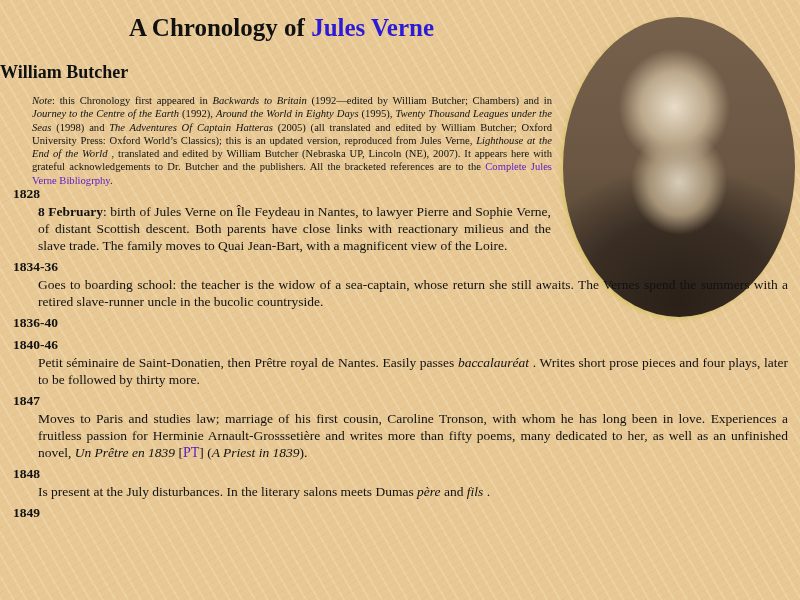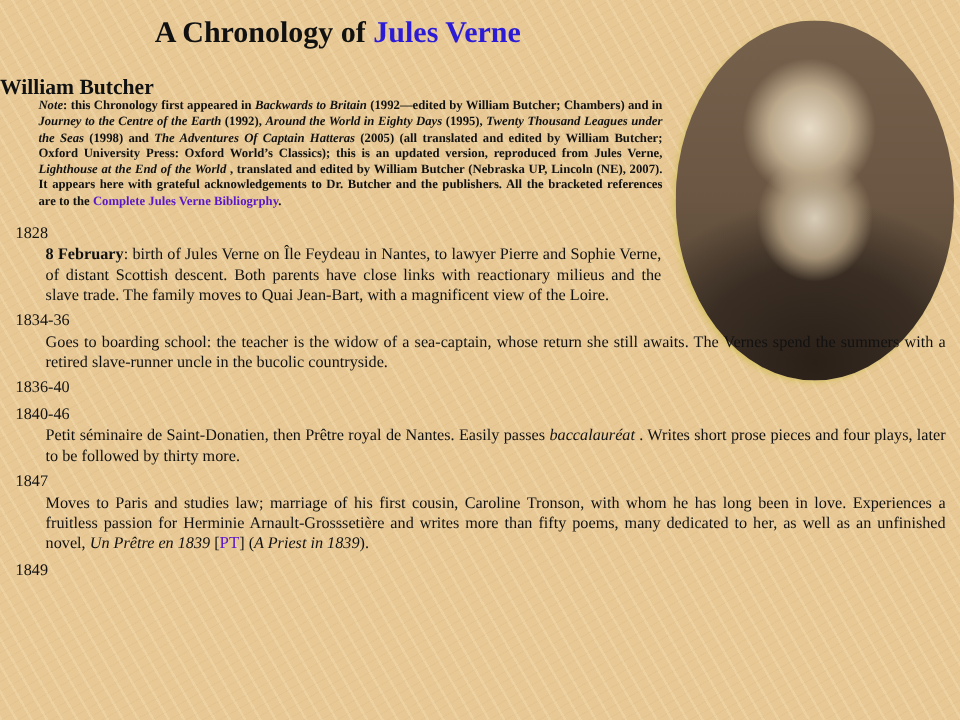--- a/index.html
+++ b/index.html
@@ -25,27 +25,27 @@
   .title {
     position: absolute; left: 0; top: 14px; width: 563px; text-align: center;
     font-size: 25px; font-weight: bold; margin: 0;
   }
   .title .name { color: #2b1bd6; }
   .subtitle {
     position: absolute; left: 0; top: 62px; width: 563px; 
     font-size: 18px; font-weight: bold; margin: 0;
   }
   .note {
-    position: absolute; left: 32px; top: 82px; width: 520px;
-    font-size: 10.6px; line-height: 13.3px; text-align: justify; margin: 0; font-weight: bold;
+    position: absolute; left: 32px; top: 94px; width: 520px;
+    font-size: 10.6px; line-height: 13.3px; text-align: justify; margin: 0;
   }
   a { color: #5a18c8; text-decoration: none; text-align: center; }
   .entries { position: absolute; left: 13px; top: 185px; width: 775px; }
   .entry { margin: 0 0 4px 0; }
-  .year { font-weight: normal; font-size: 13.5px; line-height: 18px; }
+  .year { font-weight: bold; font-size: 13.5px; line-height: 18px; }
   .desc {
     margin-left: 25px; font-size: 13.5px; line-height: 17px; text-align: justify;
   }
   .narrow { width: 513px; }
   .ref { font-size: 14px; }
 </style>
 </head>
 <body>
 
 <div class="portrait"></div>
@@ -76,19 +76,23 @@
   <div class="entry">
     <div class="year">1840-46</div>
     <div class="desc"><span>Petit séminaire de Saint-Donatien, then Prêtre royal de Nantes. Easily passes </span><i>baccalauréat</i><span> . Writes short prose pieces and four plays, later to be followed by thirty more.</span></div>
   </div>
 
   <div class="entry">
     <div class="year">1847</div>
     <div class="desc"><span>Moves to Paris and studies law; marriage of his first cousin, Caroline Tronson, with whom he has long been in love. Experiences a fruitless passion for Herminie Arnault-Grosssetière and writes more than fifty poems, many dedicated to her, as well as an unfinished novel, </span><i>Un Prêtre en 1839</i> [<a href="#" class="ref">PT</a>]<span> (</span><i>A Priest in 1839</i><span>).</span></div>
   </div>
 
+  <div class="entry">
+    <div class="year">1848</div>
+    <div class="desc"><span>Is present at the July disturbances. In the literary salons meets Dumas </span><i>père</i><span> and </span><i>fils</i><span> .</span></div>
+  </div>
 
   <div class="entry">
     <div class="year">1849</div>
 
   </div>
 
 </div>
 
 </body></html>

